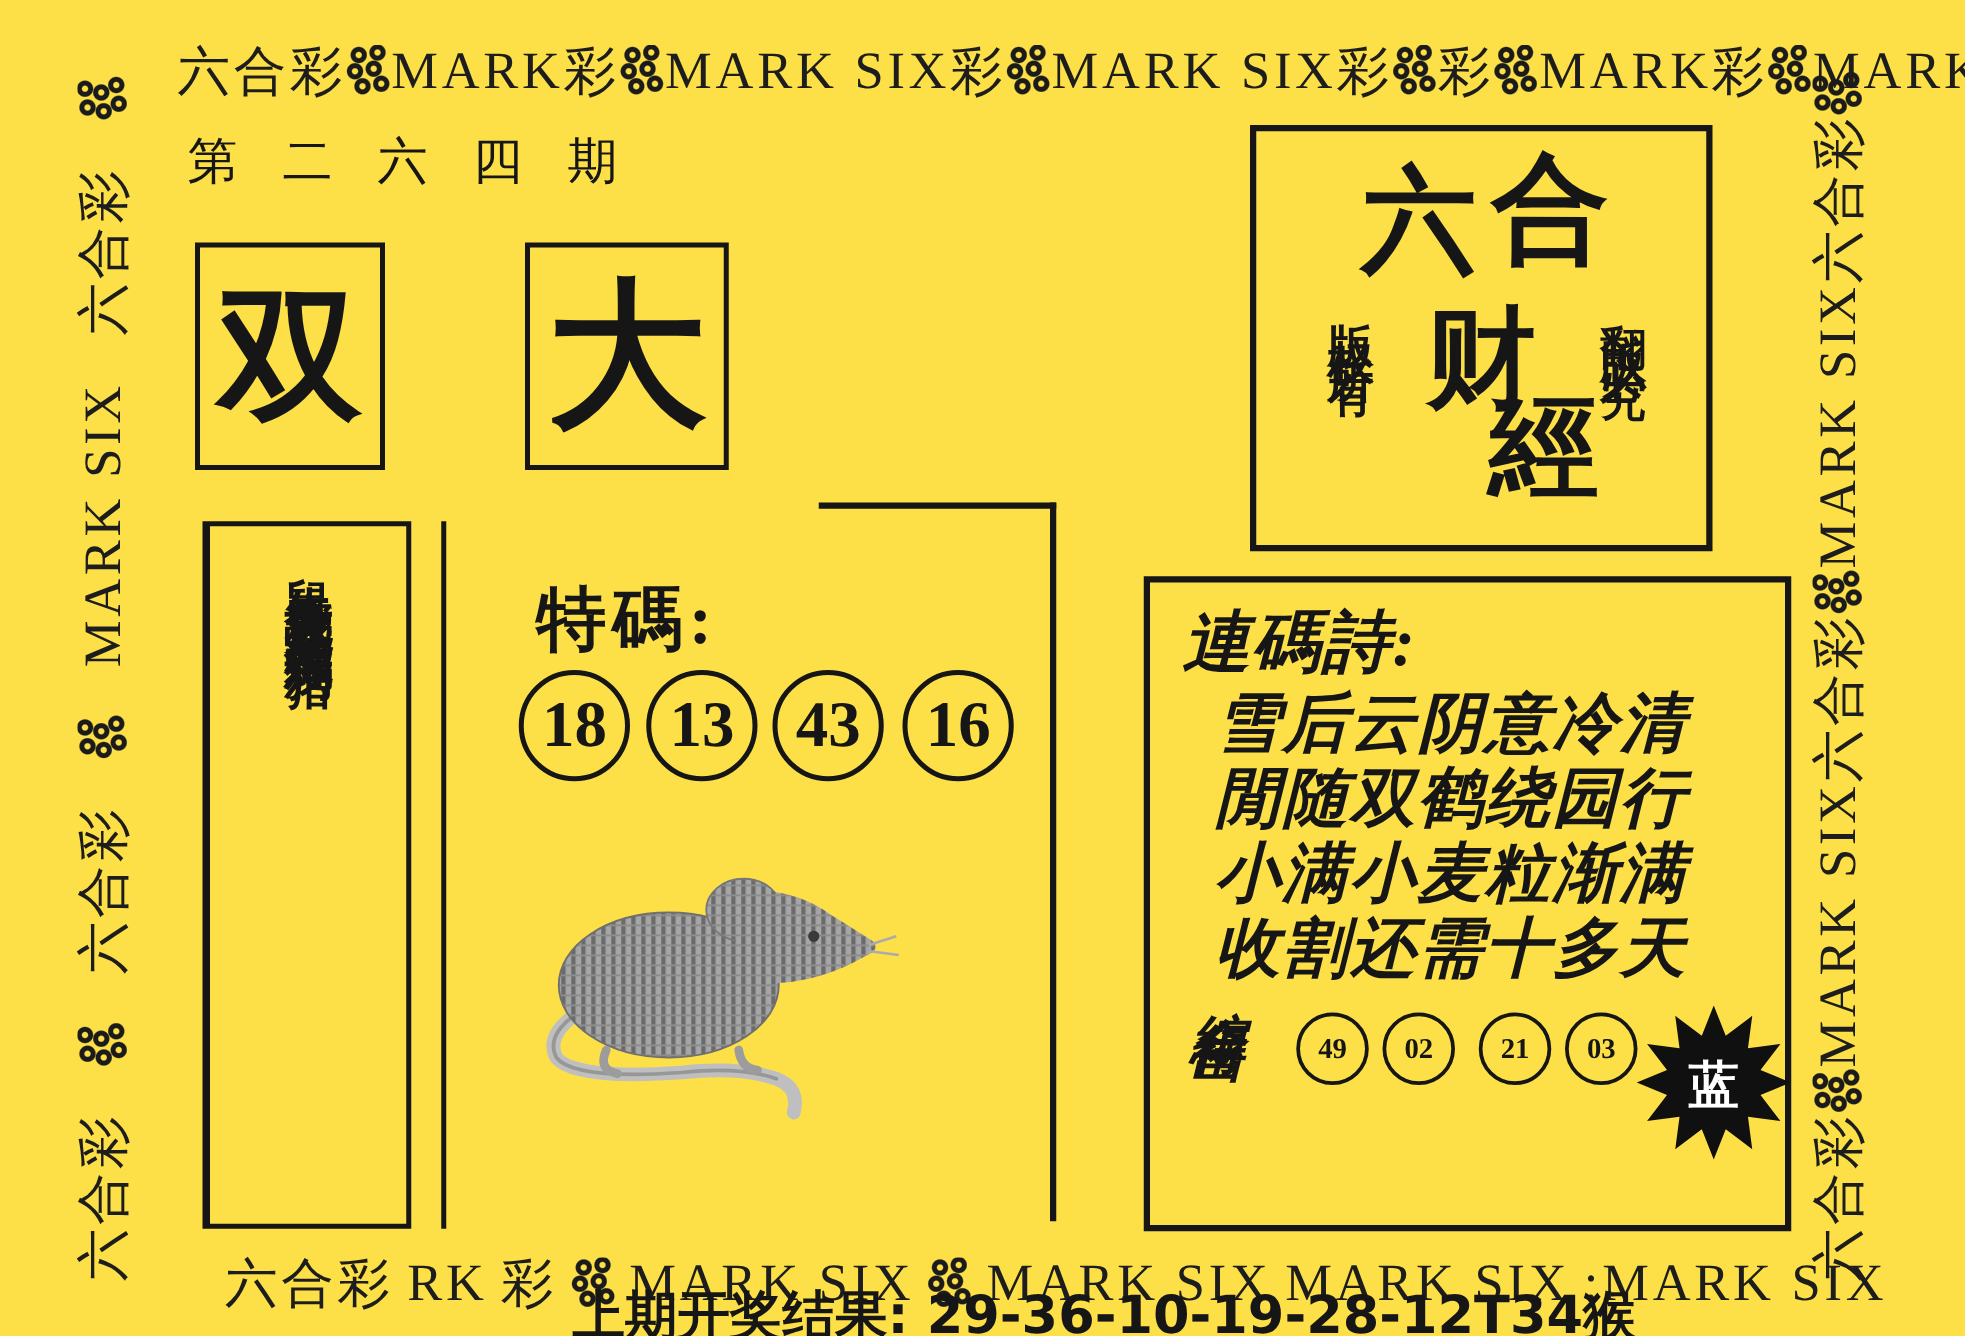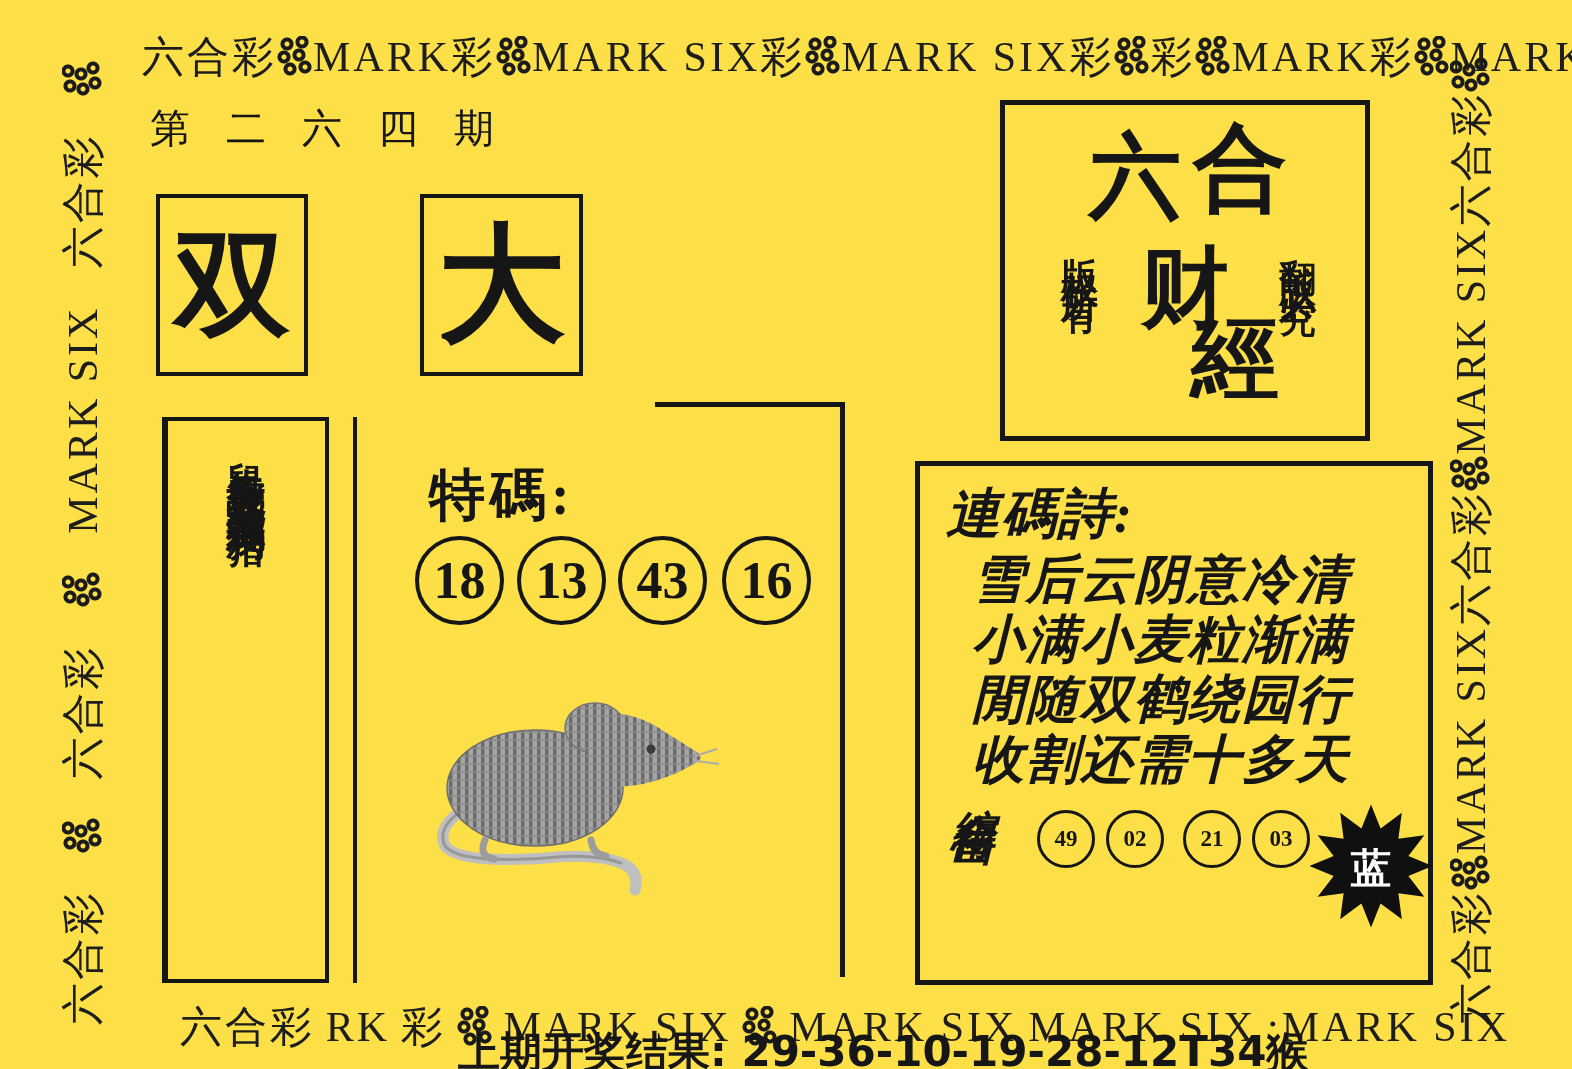--- a/index.html
+++ b/index.html
@@ -203,22 +203,22 @@
     <span class="mast-char mc2">财</span>
     <span class="mast-char mc3">經</span>
     <div class="vert mast-vert mast-left">版权所有</div>
     <div class="vert mast-vert mast-right">翻版必究</div>
   </div>
 
   <div class="poem-box">
     <div class="poem-label">連碼詩:</div>
     <div class="poem-lines">
       <div>雪后云阴意冷清</div>
+      <div>閒随双鹤绕园行</div>
       <div>小满小麦粒渐满</div>
-      <div>閒随双鹤绕园行</div>
       <div>收割还需十多天</div>
     </div>
     <div class="vert summary-vert">綜合得出</div>
   </div>
   <div class="circle circle-sm p49">
       <span>49</span>
     </div>
   <div class="circle circle-sm p02">
       <span>02</span>
     </div>

